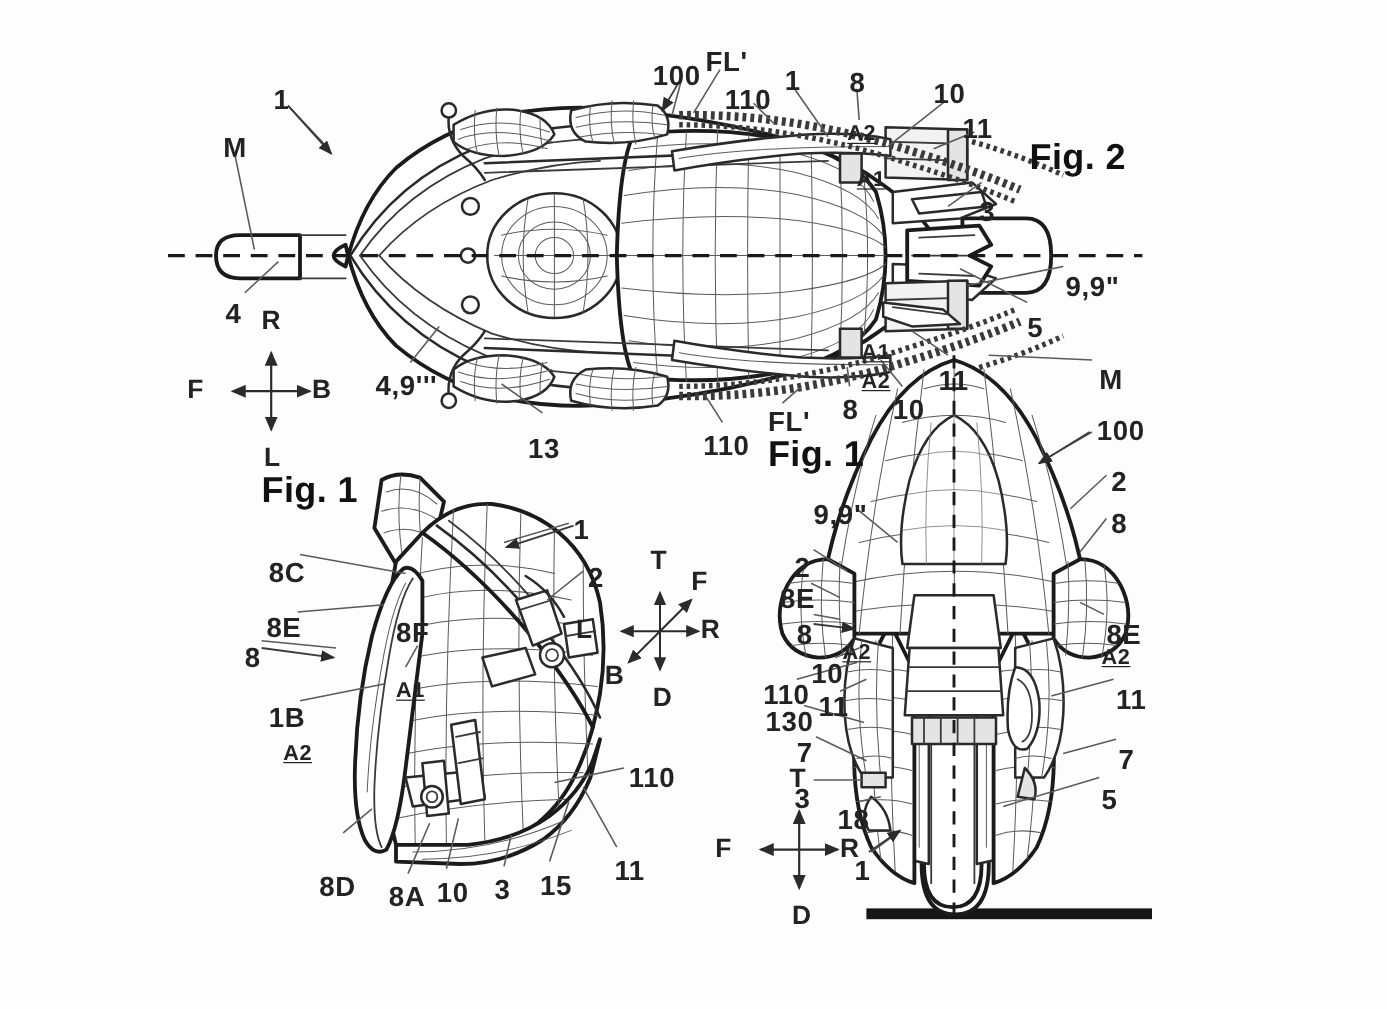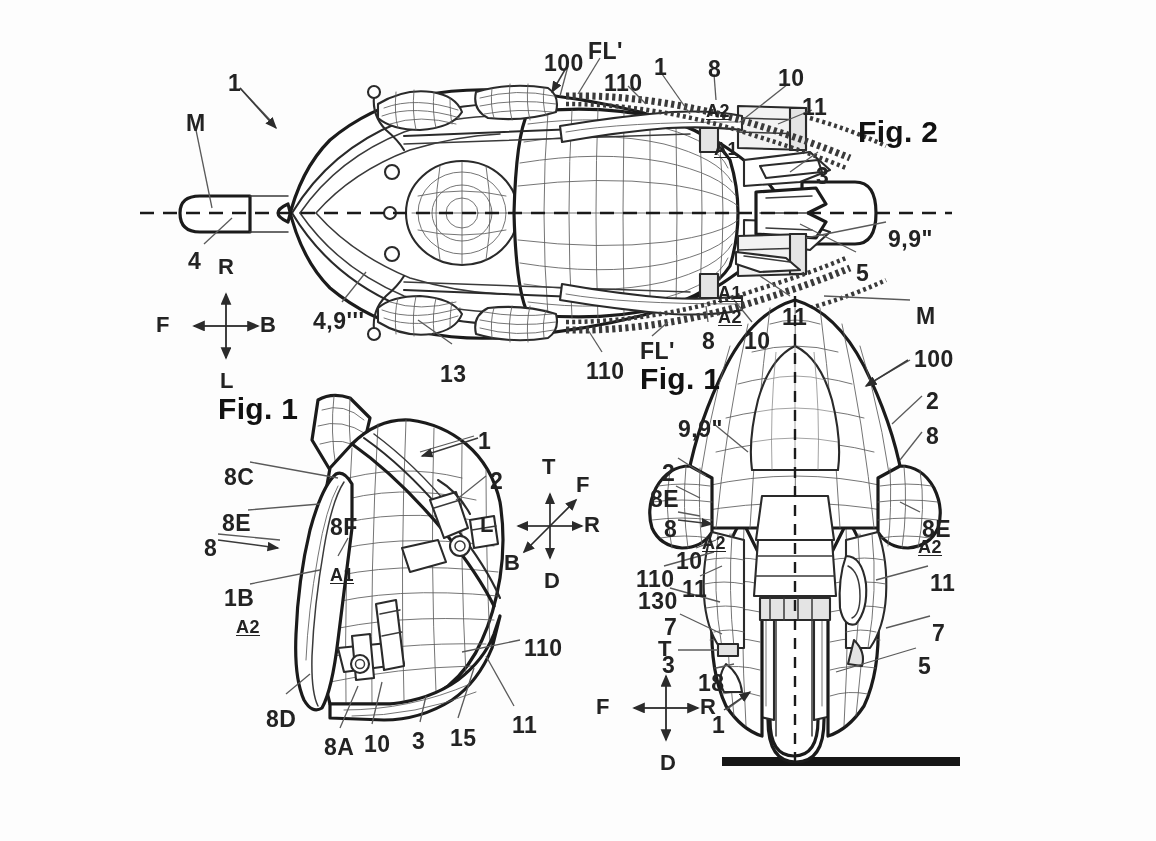--- a/index.html
+++ b/index.html
@@ -573,21 +573,21 @@
       <div class="lbl" style="left: 478px; top: 430px;">1</div>
       <div class="lbl" style="left: 490px; top: 470px;">2</div>
       <div class="lbl" style="left: 224px; top: 466px;">8C</div>
       <div class="lbl" style="left: 222px; top: 512px;">8E</div>
       <div class="lbl" style="left: 204px; top: 537px;">8</div>
       <div class="lbl" style="left: 330px; top: 516px;">8F</div>
       <div class="lbl small ul" style="left: 330px; top: 566px;">A1</div>
       <div class="lbl" style="left: 224px; top: 587px;">1B</div>
       <div class="lbl small ul" style="left: 236px; top: 618px;">A2</div>
       <div class="lbl" style="left: 524px; top: 637px;">110</div>
-      <div class="lbl" style="left: 266px; top: 708px;">8D</div>
+      <div class="lbl" style="left: 266px; top: 728px;">8D</div>
       <div class="lbl" style="left: 324px; top: 736px;">8A</div>
       <div class="lbl" style="left: 364px; top: 733px;">10</div>
       <div class="lbl" style="left: 412px; top: 730px;">3</div>
       <div class="lbl" style="left: 450px; top: 727px;">15</div>
       <div class="lbl" style="left: 512px; top: 714px;">11</div>
     </div>
 
 </div>
 
 </body></html>

